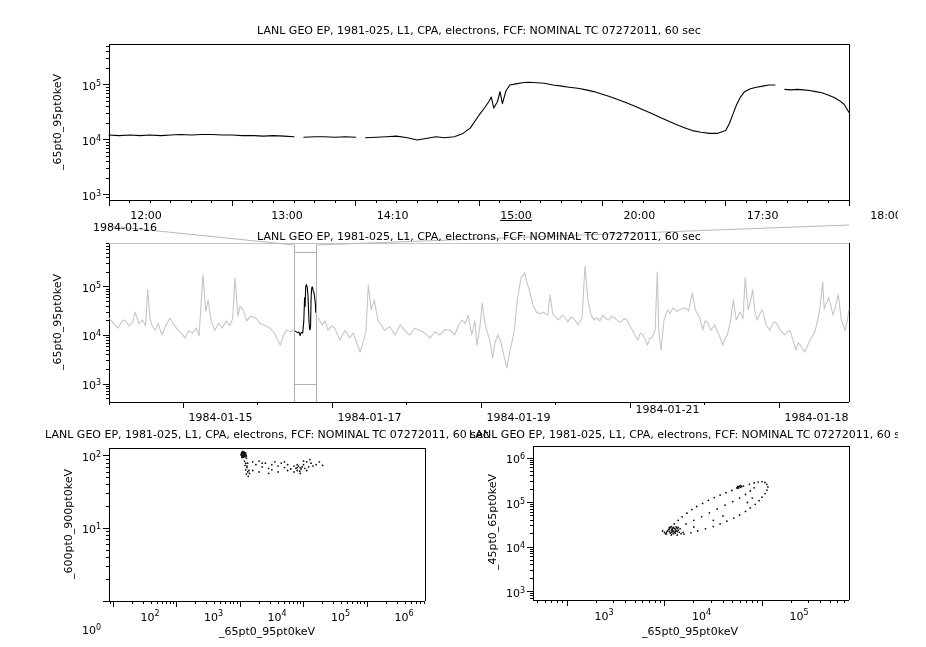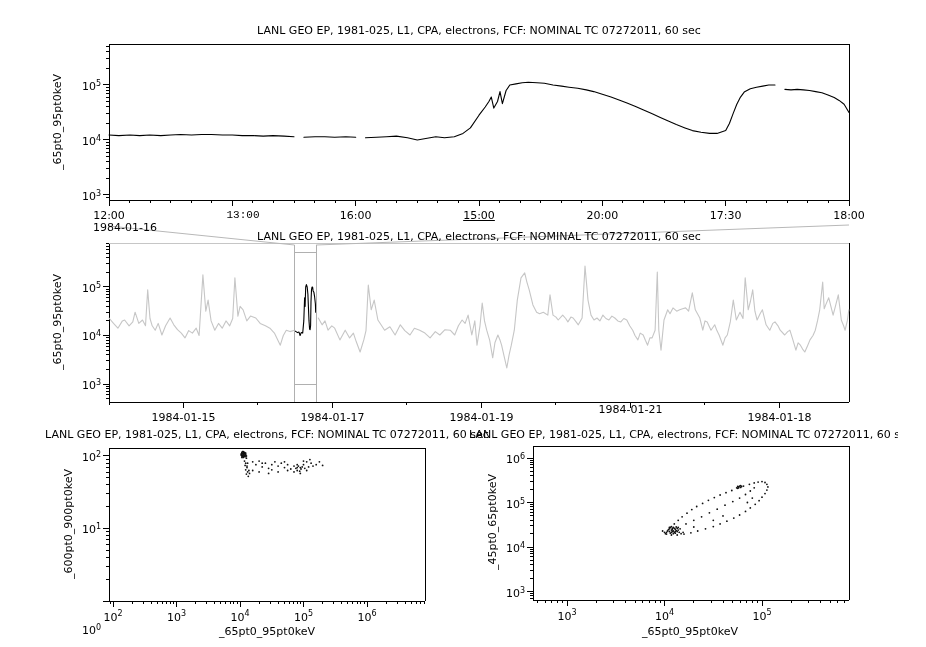--- a/index.html
+++ b/index.html
@@ -14,21 +14,21 @@
   .lbl{
     position:absolute;
     font-size:11px;
     color:#000;
     white-space:nowrap;
     line-height:13px;
   }
   .title{transform:translateX(-50%);}
   .ylab{transform:translate(-50%,-50%) rotate(-90deg);}
   .xlab{transform:translateX(-50%);}
-  .tick-x{transform:translateX(-50%);}
+  .tick-x{transform:translateX(-50%);margin-left:37px;}
   .tick-y{transform:translate(-100%,-50%);}
   .tick-y sup, .tick-x sup{font-size:8px;}
 </style>
 </head>
 <body>
 
 <div id="canvas">
   <svg id="plot-svg" width="926" height="647">
       <line x1="109" y1="44" x2="109" y2="200" stroke="#000000" stroke-width="1" shape-rendering="crispEdges"></line>
       <line x1="849" y1="44" x2="849" y2="200" stroke="#000000" stroke-width="1" shape-rendering="crispEdges"></line>
@@ -498,22 +498,22 @@
   <div class="lbl ylab" style="left:68px;top:524px;">_600pt0_900pt0keV</div>
 
   <div class="lbl ylab" style="left:492px;top:522px;">_45pt0_65pt0keV</div>
 
   <div class="lbl xlab" style="left:267px;top:625px;">_65pt0_95pt0keV</div>
 
   <div class="lbl xlab" style="left:690px;top:625px;">_65pt0_95pt0keV</div>
 
   <div id="ticks">
       <div class="lbl tick-x" style="left: 109px; top: 209px;">12:00</div>
-      <div class="lbl tick-x" style="left: 243px; top: 209px; font-family: Liberation Mono, monospace;">13:00</div>
-      <div class="lbl tick-x" style="left: 355.667px; top: 209px;">16:00</div>
+      <div class="lbl tick-x" style="left: 250px; top: 209px;">13:00</div>
+      <div class="lbl tick-x" style="left: 355.667px; top: 209px;">14:10</div>
       <div class="lbl tick-x" style="left: 479px; top: 209px; text-decoration: underline;">15:00</div>
       <div class="lbl tick-x" style="left: 602.333px; top: 209px;">20:00</div>
       <div class="lbl tick-x" style="left: 725.667px; top: 209px;">17:30</div>
       <div class="lbl tick-x" style="left: 849px; top: 209px;">18:00</div>
       <div class="lbl tick-y" style="left: 101px; top: 194.994px;">10<sup>3</sup></div>
       <div class="lbl tick-y" style="left: 101px; top: 139.987px;">10<sup>4</sup></div>
       <div class="lbl tick-y" style="left: 101px; top: 84.9803px;">10<sup>5</sup></div>
       <div class="lbl tick-x" style="left: 183.499px; top: 411px;">1984-01-15</div>
       <div class="lbl tick-x" style="left: 332.497px; top: 411px;">1984-01-17</div>
       <div class="lbl tick-x" style="left: 481.496px; top: 411px;">1984-01-19</div>

